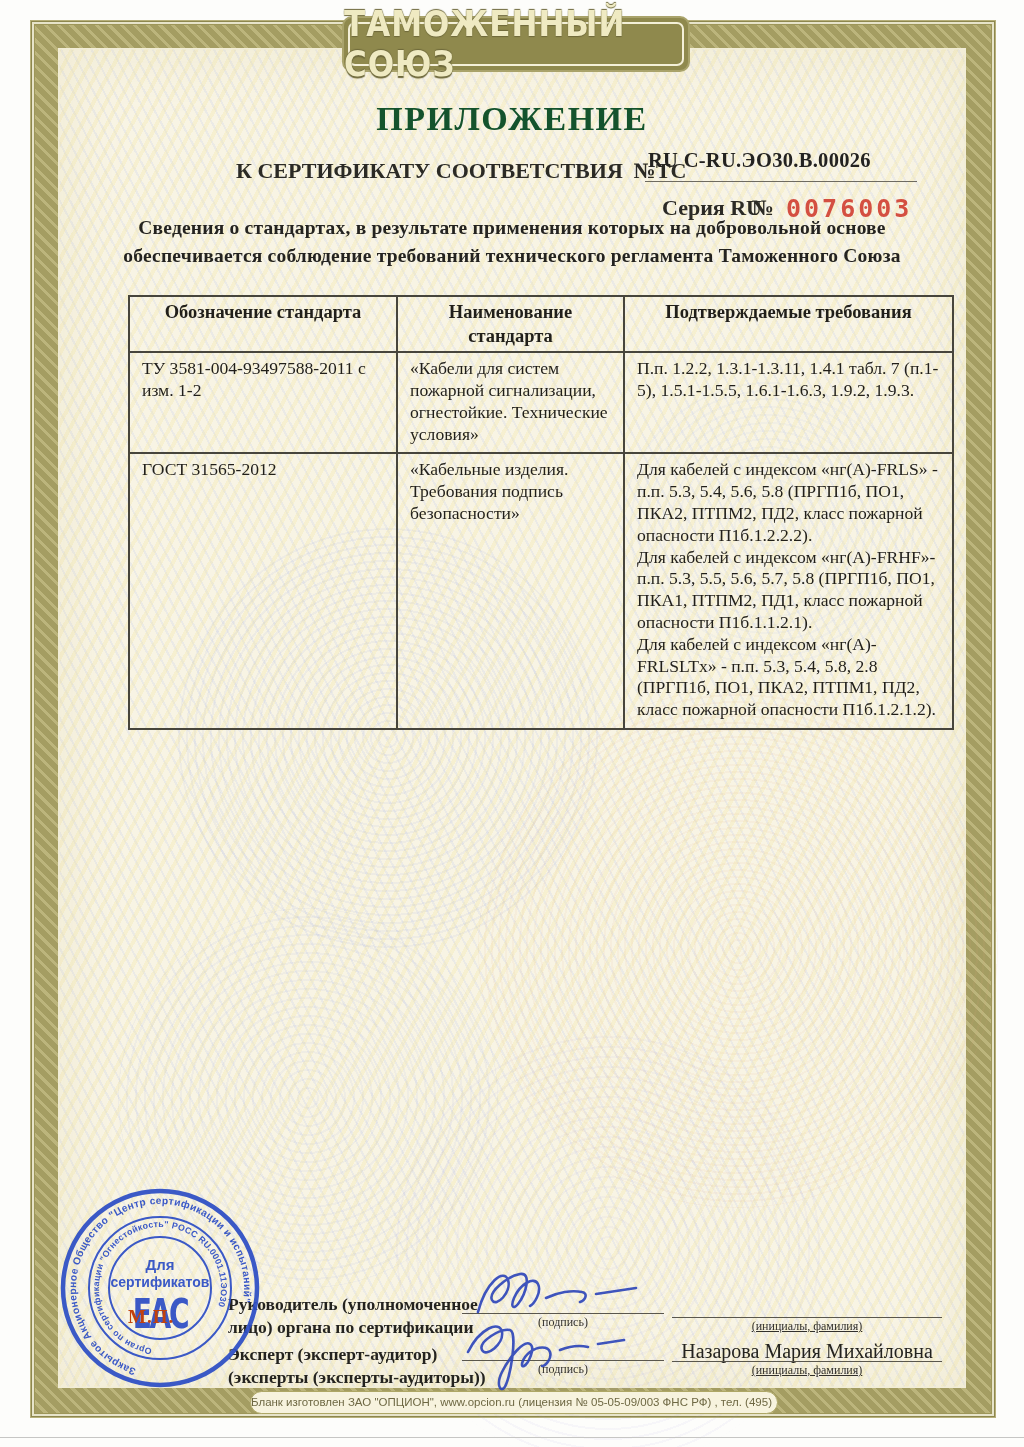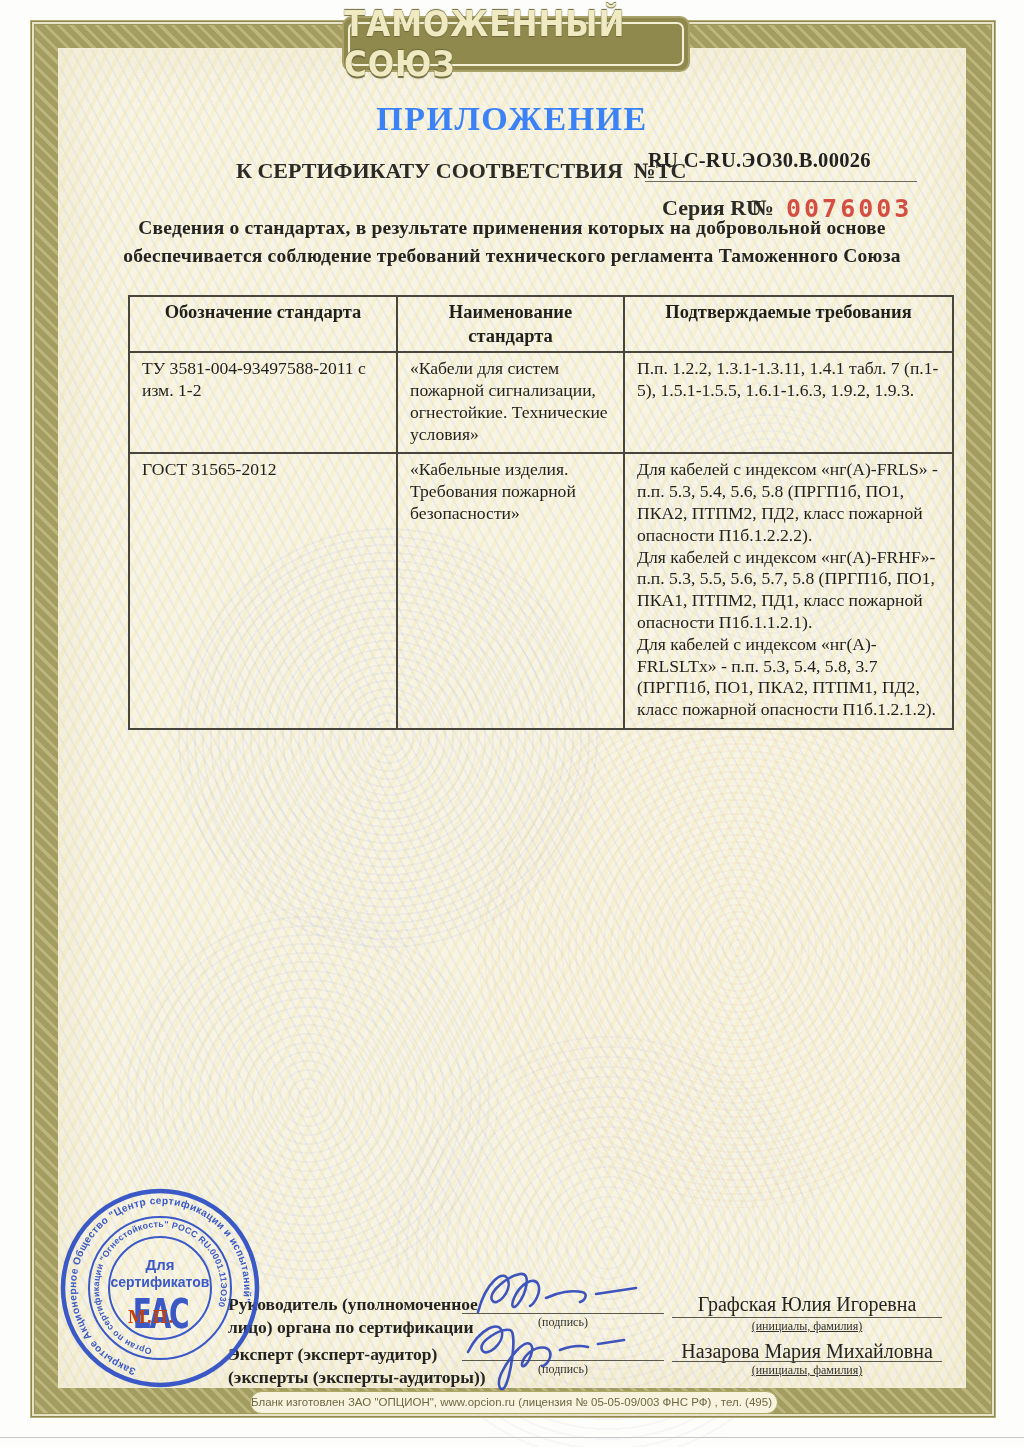--- a/index.html
+++ b/index.html
@@ -28,21 +28,21 @@
 
   
   .banner{position:absolute;left:342px;top:16px;width:348px;height:56px;background:#8f894d;
     border:2px solid #a9a36b;border-radius:10px;box-sizing:border-box;z-index:5;
     display:flex;align-items:center;justify-content:center;}
   .banner::before{content:"";position:absolute;inset:4px;border:2px solid #f4f0d8;border-radius:7px;}
   .banner-text{font-family:"DejaVu Sans",sans-serif;font-weight:900;font-size:31px;letter-spacing:1px;
     color:#efeac2;text-shadow:0 1px 1px #6d683a, 0 -1px 1px #6d683a;transform:scaleY(1.12);}
 
   .title{position:absolute;left:0;top:100px;width:100%;text-align:center;
-    font-weight:bold;font-size:34px;letter-spacing:1.5px;color:#3b82f6;}
+    font-weight:bold;font-size:34px;letter-spacing:1.5px;color:#14532d;}
   .subtitle{position:absolute;left:236px;top:158px;font-weight:bold;font-size:22px;white-space:pre;color:#2b2a25;}
   .cert-number{position:absolute;left:648px;top:149px;width:270px;text-align:left;
     font-weight:bold;font-size:20.5px;color:#232220;letter-spacing:.3px;}
   .cert-line{position:absolute;left:645px;top:181px;width:272px;border-top:1.5px solid #6e6b60;}
   .series-label{position:absolute;left:662px;top:195px;font-weight:bold;font-size:22px;color:#2b2a25;}
   .series-no{position:absolute;left:752px;top:195px;font-weight:bold;font-size:22px;color:#2b2a25;}
   .serial{position:absolute;left:786px;top:194px;font-family:"DejaVu Sans Mono",monospace;
     font-weight:bold;font-size:25px;letter-spacing:3px;color:#d44f41;}
 
   .intro{position:absolute;left:77px;top:214px;width:870px;text-align:center;
@@ -127,25 +127,25 @@
     <tbody>
       <tr class="r-tu">
         <td>ТУ 3581-004-93497588-2011 с изм. 1-2</td>
         <td>«Кабели для систем пожарной сигнализации, огнестойкие. Технические условия»</td>
         <td class="req">
           <p>П.п. 1.2.2, 1.3.1-1.3.11, 1.4.1 табл. 7 (п.1-5), 1.5.1-1.5.5, 1.6.1-1.6.3, 1.9.2, 1.9.3.</p>
         </td>
       </tr>
       <tr>
         <td>ГОСТ 31565-2012</td>
-        <td>«Кабельные изделия. Требования пожарной безопасности»</td>
+        <td>«Кабельные изделия. Требования подпись безопасности»</td>
         <td class="req">
           <p>Для кабелей с индексом «нг(А)-FRLS» -  п.п. 5.3, 5.4, 5.6, 5.8 (ПРГП1б, ПО1, ПКА2, ПТПМ2, ПД2, класс пожарной опасности П1б.1.2.2.2).</p>
           <p>Для кабелей с индексом «нг(А)-FRHF»- п.п. 5.3, 5.5, 5.6, 5.7, 5.8 (ПРГП1б, ПО1, ПКА1, ПТПМ2, ПД1, класс пожарной опасности П1б.1.1.2.1).</p>
-          <p>Для кабелей с индексом «нг(А)-FRLSLTx» -  п.п. 5.3, 5.4, 5.8, 3.7 (ПРГП1б, ПО1, ПКА2, ПТПМ1, ПД2, класс пожарной опасности П1б.1.2.1.2).</p>
+          <p>Для кабелей с индексом «нг(А)-FRLSLTx» -  п.п. 5.3, 5.4, 5.8, 2.8 (ПРГП1б, ПО1, ПКА2, ПТПМ1, ПД2, класс пожарной опасности П1б.1.2.1.2).</p>
         </td>
       </tr>
     </tbody>
   </table>
 
   <svg class="stamp" viewBox="0 0 204 204">
     <g fill="none" stroke="#2d4ec5">
       <circle cx="102" cy="102" r="97" stroke-width="4.5"></circle>
       <circle cx="102" cy="102" r="71" stroke-width="2"></circle>
       <circle cx="102" cy="102" r="51" stroke-width="2"></circle>
@@ -162,21 +162,20 @@
     </text>
     <text x="102" y="84" text-anchor="middle" font-family="Liberation Sans, sans-serif" font-weight="bold" font-size="15" fill="#2d4ec5">Для</text>
     <text x="102" y="101" text-anchor="middle" font-family="Liberation Sans, sans-serif" font-weight="bold" font-size="14" fill="#2d4ec5">сертификатов</text>
     <text x="102" y="142" text-anchor="middle" font-family="DejaVu Sans, sans-serif" font-weight="900" font-size="36" letter-spacing="-3" fill="#2d4ec5" transform="translate(102,142) scale(0.78,1.12) translate(-102,-142)">ЕАС</text>
   </svg>
   <div class="mp">М.П.</div>
 
   <div class="role role1">Руководитель (уполномоченное лицо) органа по сертификации</div>
   <div class="sig-line sl1"></div>
   <div class="sig-caption sc1">(подпись)</div>
-  <div class="name n1">Графская Юлия Игоревна</div>
   <div class="name-line nl1"></div>
   <div class="name-caption nc1">(инициалы, фамилия)</div>
 
   <div class="role role2">Эксперт (эксперт-аудитор) (эксперты (эксперты-аудиторы))</div>
   <div class="sig-line sl2"></div>
   <div class="sig-caption sc2">(подпись)</div>
   <div class="name n2">Назарова Мария Михайловна</div>
   <div class="name-line nl2"></div>
   <div class="name-caption nc2">(инициалы, фамилия)</div>
 

